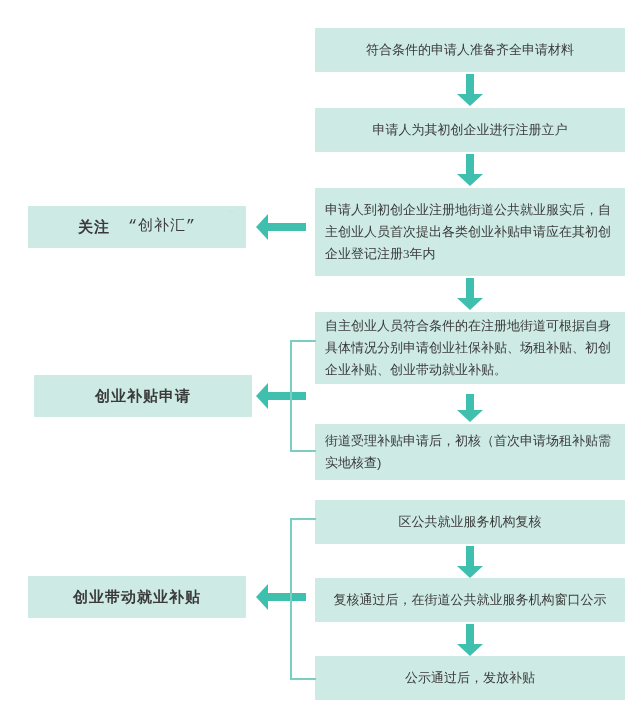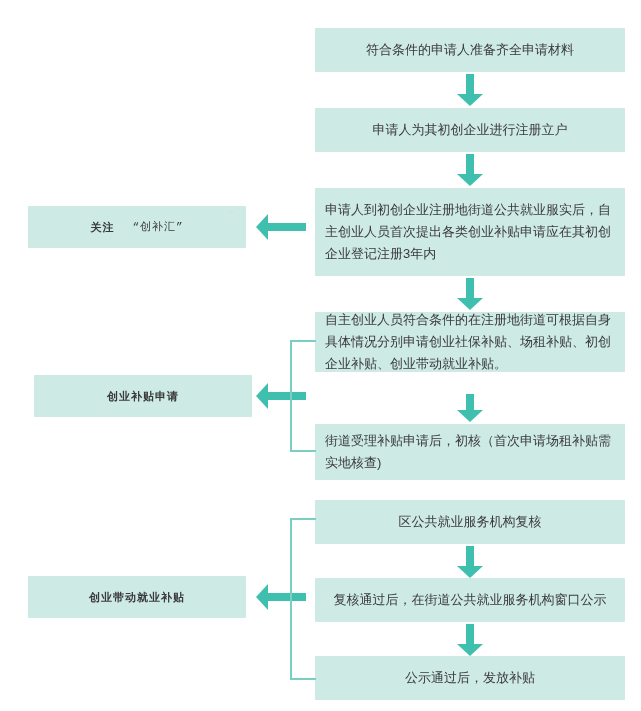--- a/index.html
+++ b/index.html
@@ -29,21 +29,21 @@
     display: flex;
     align-items: center;
     justify-content: center;
     text-align: center;
     padding: 0 10px;
     border-radius: 1px;
   }
   .node.left {
     background: #cdeae4;
     font-weight: bold;
-    font-size: 11px;
+    font-size: 15px;
     letter-spacing: 1px;
   }
   .node .inner {
     width: 100%;
     white-space: pre-line;
   }
   .node.just-left .inner {
     text-align: left;
   }
   
@@ -121,30 +121,30 @@
 
   <div class="node" style="left:315px; top:108px; width:310px; height:44px;">
     <span class="inner">申请人为其初创企业进行注册立户</span>
   </div>
 
   <div class="arrow-down" style="left:457px; top:154px; height:32px;">
     <span class="shaft" style="height:20px;"></span>
     <span class="head" style="top:20px;"></span>
   </div>
 
-  <div class="node just-left" style="left:315px; top:188px; width:310px; height:88px;">
+  <div class="node just-left" style="left:315px; top:188px; width:310px; height:88px;font-family:Liberation Serif, serif;">
     <span class="inner">申请人到初创企业注册地街道公共就业服实后，自主创业人员首次提出各类创业补贴申请应在其初创企业登记注册3年内</span>
   </div>
 
   <div class="arrow-down" style="left:457px; top:278px; height:32px;">
     <span class="shaft" style="height:20px;"></span>
     <span class="head" style="top:20px;"></span>
   </div>
 
-  <div class="node just-left" style="left:315px; top:312px; width:310px; height:60px;">
+  <div class="node just-left" style="left:315px; top:312px; width:310px; height:72px;">
     <span class="inner">自主创业人员符合条件的在注册地街道可根据自身具体情况分别申请创业社保补贴、场租补贴、初创企业补贴、创业带动就业补贴。</span>
   </div>
 
   <div class="arrow-down" style="left:457px; top:394px; height:28px;">
     <span class="shaft" style="height:16px;"></span>
     <span class="head" style="top:16px;"></span>
   </div>
 
   <div class="node just-left" style="left:315px; top:424px; width:310px; height:56px;">
     <span class="inner">街道受理补贴申请后，初核（首次申请场租补贴需实地核查)</span>

